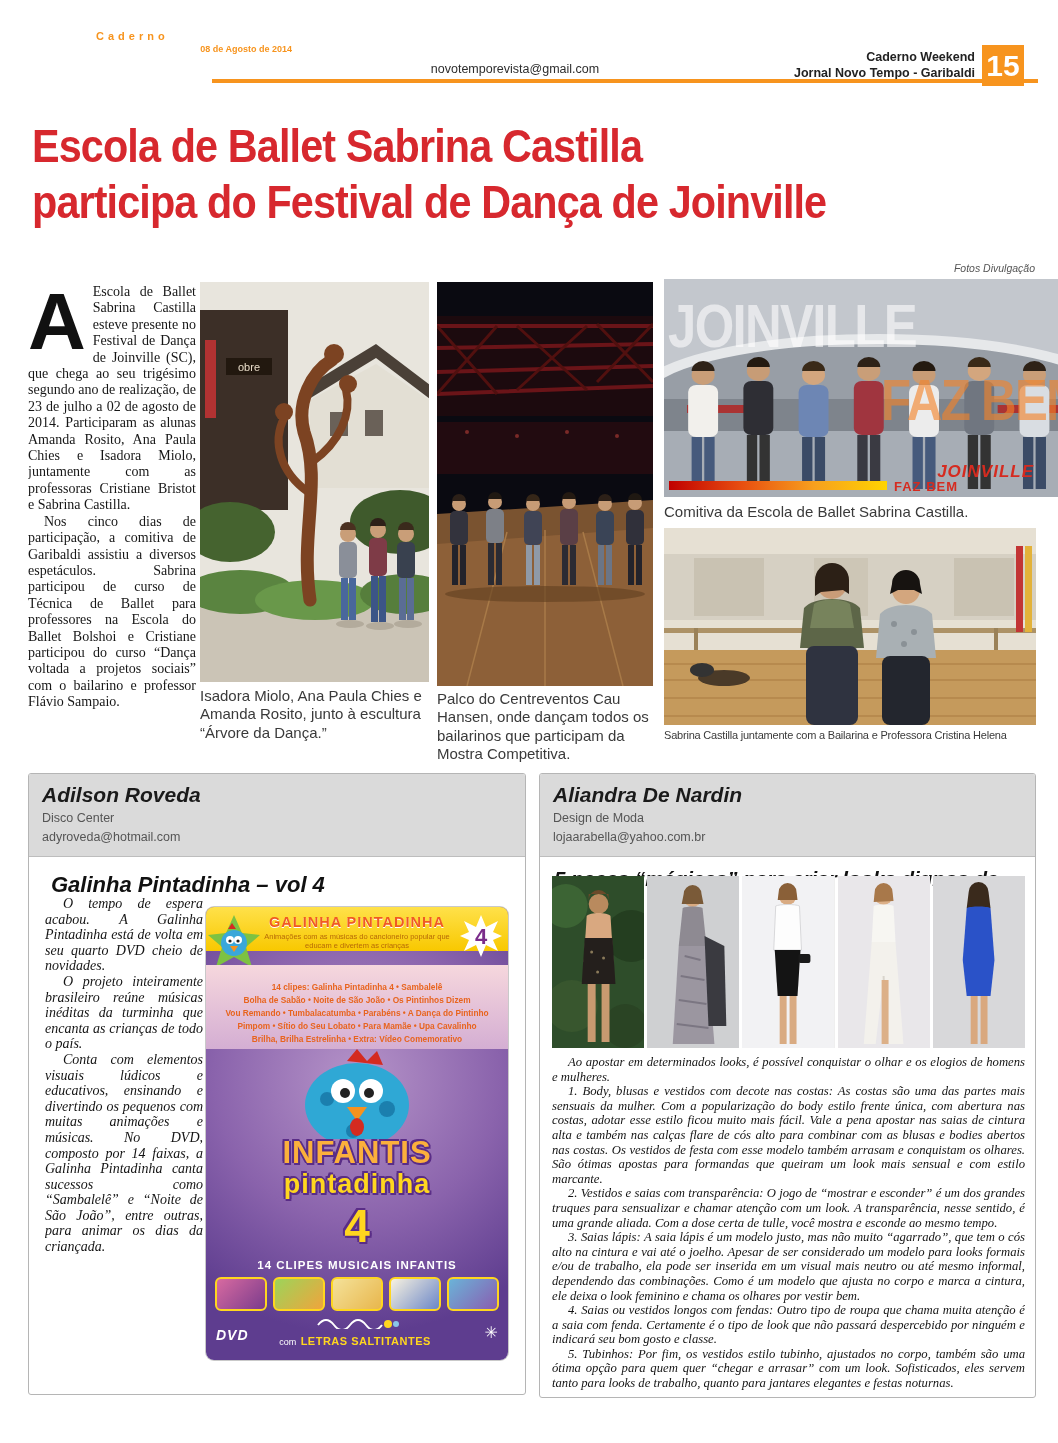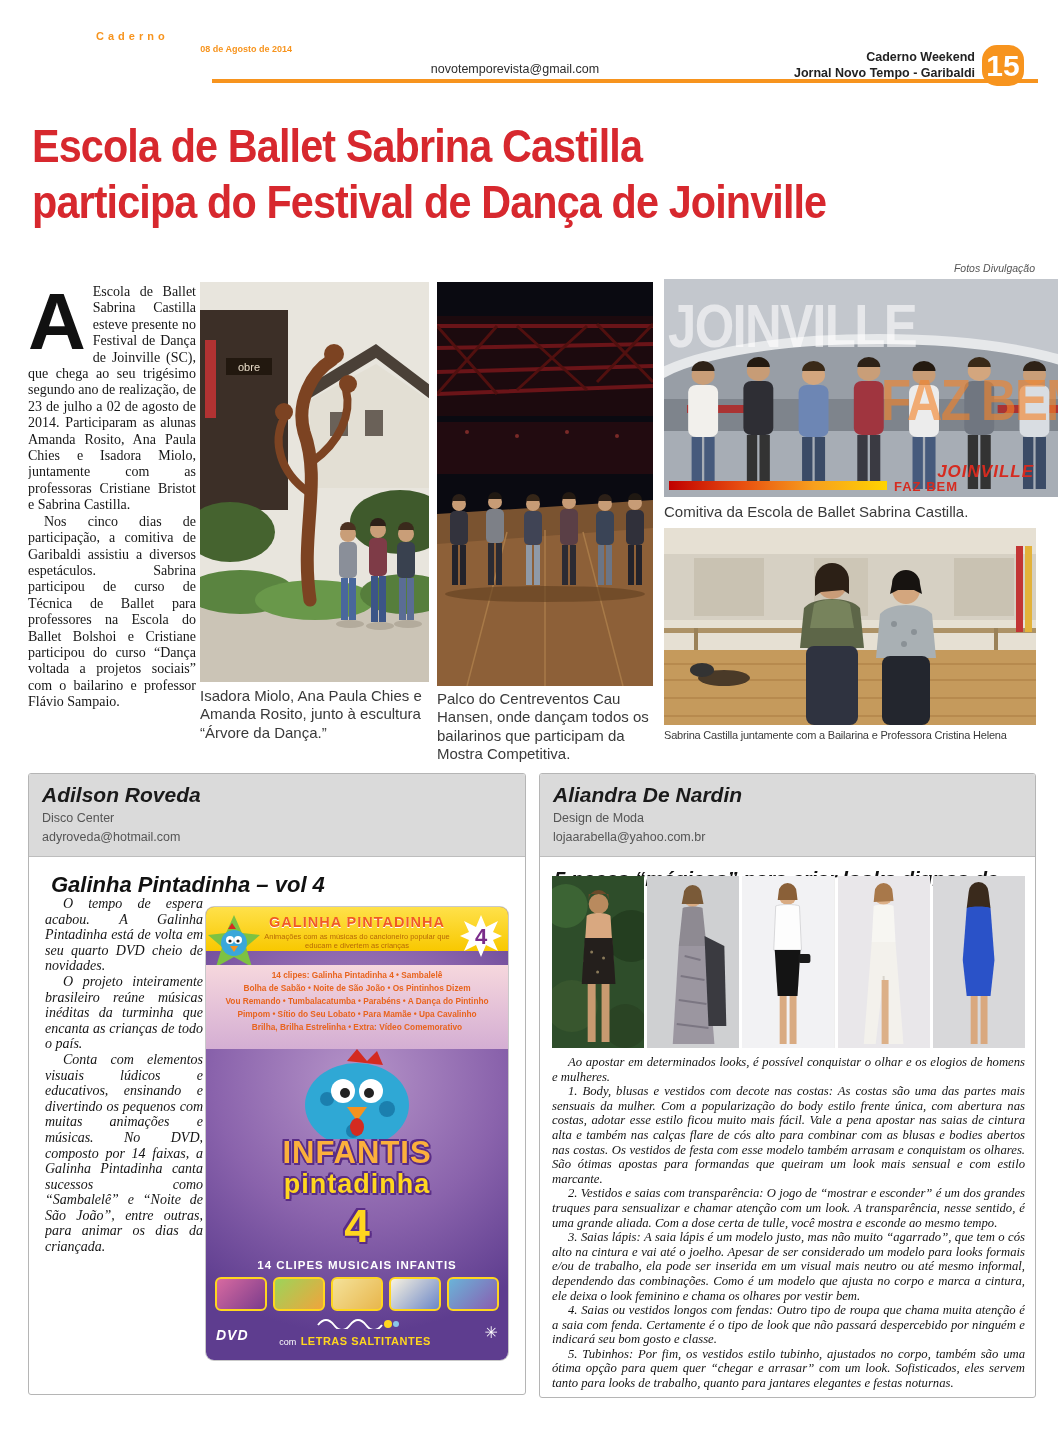--- a/index.html
+++ b/index.html
@@ -8,21 +8,21 @@
   .abs{position:absolute}
 
   
   .mh-logo{line-height:1}
   .mh-kicker{display:block;font:bold 11px "Liberation Sans",sans-serif;color:#f7941e;letter-spacing:4px;margin-left:66px}
   .mh-title{display:block;font:bold 52px "DejaVu Serif",serif;letter-spacing:-1px;background:linear-gradient(100deg,#f9a03c,#f26522 70%);-webkit-background-clip:text;background-clip:text;color:#f58220;-webkit-text-fill-color:transparent}
   .mh-date{display:block;font:bold 9px "Liberation Sans",sans-serif;color:#f7941e;text-align:right;margin-top:2px}
   .mh-email{font-size:12.5px;color:#2d2d2d;text-align:center}
   .mh-right{font:bold 12.5px "Liberation Sans",sans-serif;color:#222;text-align:right;line-height:1.25}
   .mh-rule{background:#f7941e;height:4px}
-  .mh-badge{background:#f7941e;border-radius:15px;color:#fff;font:bold 30px "Liberation Sans",sans-serif;display:flex;align-items:center;justify-content:center}
+  .mh-badge{background:#f7941e;border-radius:0;color:#fff;font:bold 30px "Liberation Sans",sans-serif;display:flex;align-items:center;justify-content:center}
 
   .headline{color:#d7282e;font:bold 47px "Liberation Sans",sans-serif;letter-spacing:-1px;line-height:1.2;transform:scaleX(.88);transform-origin:left top;white-space:nowrap}
   .credit{font:italic 10.5px "Liberation Sans",sans-serif;color:#555;text-align:right}
 
   .serifcol{font:14px/16.4px "Liberation Serif",serif;text-align:justify;color:#161616}
   .serifcol p{text-indent:16px}
   .serifcol p:first-child{text-indent:0}
   .dropcap{float:left;font:bold 80px/72px "Liberation Sans",sans-serif;color:#111;margin:2px 7px 0 0}
 
   .photo{overflow:hidden;background:#ddd}
@@ -40,21 +40,21 @@
   .italtext{font:italic 14px/15.6px "Liberation Serif",serif;text-align:justify;color:#141414}
   .italtext p{text-indent:18px}
   .fashtext{font:italic 12.7px/14.6px "Liberation Serif",serif;text-align:justify;color:#141414}
   .fashtext p{text-indent:16px}
 
   
   .dvd{border-radius:8px;overflow:hidden;background:radial-gradient(circle at 50% 38%,#b593c8 0%,#8a63ac 45%,#5e3d8f 80%);box-shadow:0 0 0 1px #c9c9c9}
   .dvd-band{position:absolute;left:0;top:0;right:0;height:44px;background:linear-gradient(#ffe14a,#f8c800)}
   .dvd-brand{font:bold 14.5px "Liberation Sans",sans-serif;color:#f05a22;text-align:center;letter-spacing:1px;padding-top:7px;text-shadow:0 1px 0 #fff}
   .dvd-brandsub{font:7.5px/1.25 "Liberation Sans",sans-serif;color:#b76a08;text-align:center;width:190px;margin:2px auto 0}
-  .dvd-tracks{position:absolute;left:0;top:58px;right:0;height:84px;background:linear-gradient(#f6d7dd,#d4aed3);padding-top:4px}
+  .dvd-tracks{position:absolute;left:0;top:58px;right:0;height:84px;background:linear-gradient(#f6d7dd,#d4aed3);padding-top:16px}
   .dvd-tracks div{font:bold 8.3px/13px "Liberation Sans",sans-serif;color:#e8641e;text-align:center}
   .dvd-title{position:absolute;left:0;right:0;text-align:center;color:#fbb03c;font-family:"Liberation Sans",sans-serif;font-weight:bold;text-shadow:-2px 0 #5a2d87,2px 0 #5a2d87,0 -2px #5a2d87,0 2px #5a2d87,2px 2px #5a2d87,-2px -2px #5a2d87}
   .dvd-strip{position:absolute;left:0;right:0;text-align:center;color:#fff;font:bold 11.5px "Liberation Sans",sans-serif;letter-spacing:1px}
   .dvd-thumbs{position:absolute;left:8px;right:8px;display:flex;gap:6px;justify-content:center}
   .dvd-thumb{width:52px;height:34px;border:2px solid #ffd61f;border-radius:6px}
   .dvd-media{position:absolute;color:#fff;font:italic bold 14px "Liberation Sans",sans-serif;letter-spacing:1px}
   .dvd-tag{position:absolute;text-align:center;left:0;right:4px;font-family:"Liberation Sans",sans-serif}
   .dvd-tag .pre{color:#fff;font-size:9px}
   .dvd-tag .main{color:#ffd61f;font-weight:bold;font-size:11px;letter-spacing:.5px}
   .starburst{position:absolute;right:6px;top:8px;width:42px;height:42px}

